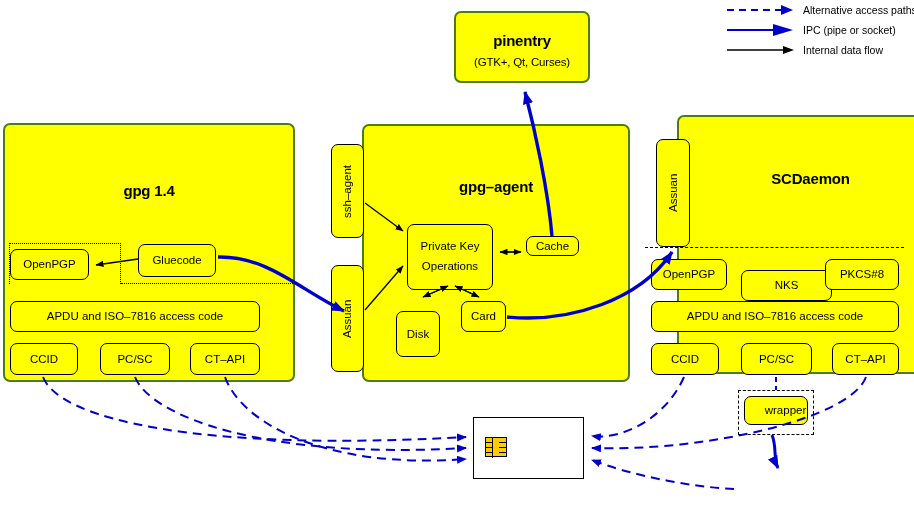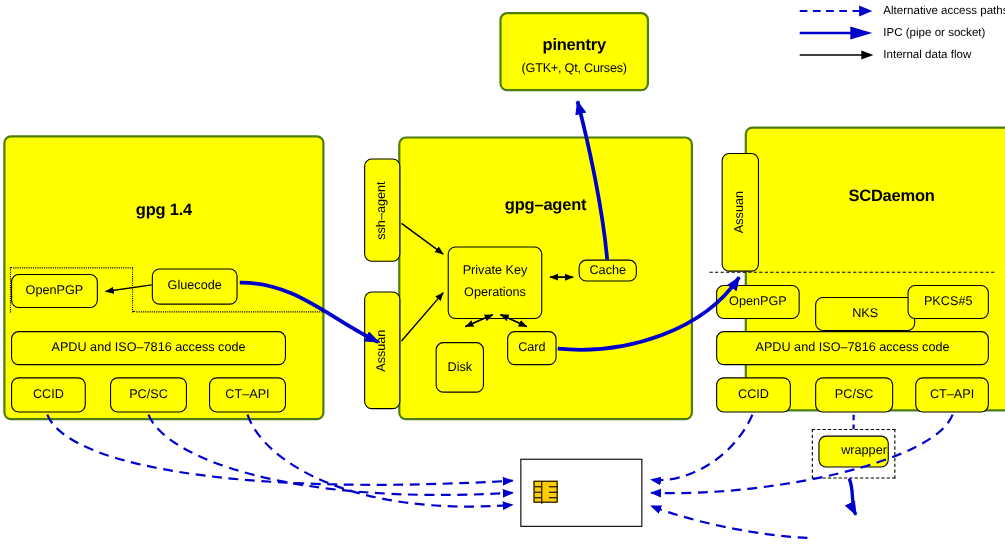--- a/index.html
+++ b/index.html
@@ -186,21 +186,21 @@
   <div class="module" style="left:641px; top:115px; width:267px; height:259px;margin-left:36px;">
     <div class="module-title" style="top:53px;">SCDaemon</div>
   </div>
 
   <div class="node vert" style="left:656px; top:139px; width:34px; height:108px;">Assuan</div>
 
   <div class="dash-region" style="left:645px; top:247px; width:259px; height:2px; border:none; border-top:1.4px dashed #000000;"></div>
 
   <div class="node" style="left:651px; top:259px; width:76px; height:31px;">OpenPGP</div>
   <div class="node" style="left:741px; top:270px; width:91px; height:31px;">NKS</div>
-  <div class="node" style="left:825px; top:259px; width:74px; height:31px;">PKCS#5</div>
+  <div class="node" style="left:825px; top:259px; width:74px; height:31px;">PKCS#8</div>
 
   <div class="node" style="left:651px; top:301px; width:248px; height:31px;">APDU and ISO–7816 access code</div>
 
   <div class="node" style="left:651px; top:343px; width:68px; height:32px;">CCID</div>
   <div class="node" style="left:741px; top:343px; width:71px; height:32px;">PC/SC</div>
   <div class="node" style="left:832px; top:343px; width:67px; height:32px;">CT–API</div>
 
   <div class="dash-region" style="left:738px; top:390px; width:76px; height:45px;"></div>
   <div class="node" style="left:744px; top:396px; width:64px; height:29px;padding-left:19px;">wrapper</div>
 

